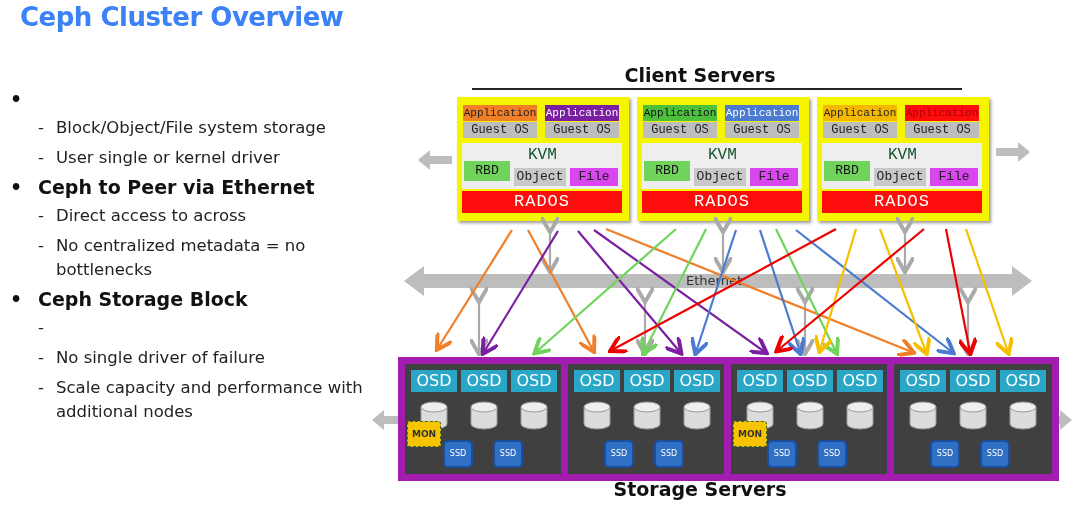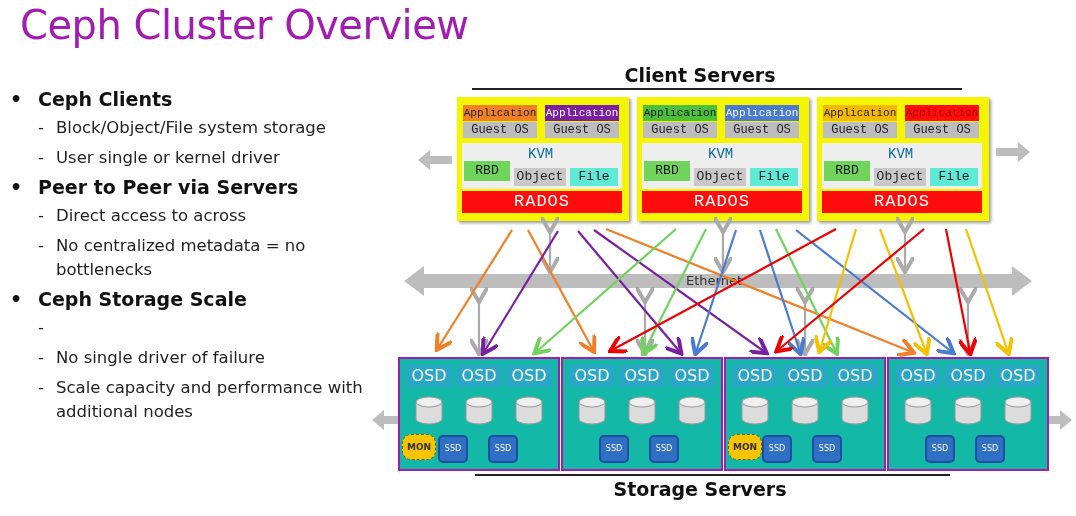--- a/index.html
+++ b/index.html
@@ -1,79 +1,78 @@
 <!DOCTYPE html>
 <html><head>
 <meta charset="utf-8">
 <style>
   html, body { margin:0; padding:0; background:#ffffff; }
   body { width:1076px; height:516px; position:relative; overflow:hidden; font-family:"DejaVu Sans", sans-serif; }
-  .title { position:absolute; left:20px; top:2px; font-size:40px; font-weight:normal; color:#a21caf; letter-spacing:-0.5px; }
+  .title { position:absolute; left:20px; top:2px; font-size:26px; font-weight:bold; color:#3b82f6; letter-spacing:-0.5px; }
   .bullets { position:absolute; left:8px; top:88px; width:380px; color:#111; }
   .b1 { font-size:19px; font-weight:bold; margin:0 0 6px 0; display:flex; }
   .b1 .dot { width:28px; text-align:left; padding-left:2px; }
   .b2 { font-size:16.5px; color:#222; display:flex; margin:0 0 6px 30px; line-height:24px; }
   .b2 .dash { width:18px; flex:none; }
   .b2 .txt { width:320px; }
   .sec-title { position:absolute; font-size:19px; font-weight:bold; color:#111; text-align:center; }
   .rule { position:absolute; height:2px; background:#222; }
   .client { position:absolute; top:97px; width:172px; height:124px; background:#f5f500; box-shadow:2px 2px 3px #999;font-family:Liberation Mono, monospace; }
   .app { position:absolute; top:8px; width:74px; height:16px; font-size:11px; line-height:16px; text-align:center; }
   .gos { position:absolute; top:25px; width:74px; height:16px; font-size:12px; line-height:16px; text-align:center; background:#bdbdbd; color:#222; }
   .kvm { position:absolute; left:5px; top:46px; width:160px; height:46px; background:#eeeeee; }
-  .kvm-l { position:absolute; left:66px; top:3px; font-size:14px; color:#0369a1; }
+  .kvm-l { position:absolute; left:66px; top:3px; font-size:16px; color:#14532d; }
   .rbd { position:absolute; left:2px; top:18px; width:46px; height:20px; background:#6fd35c; font-size:13px; line-height:20px; text-align:center; color:#111; }
   .obj { position:absolute; left:52px; top:25px; width:52px; height:18px; background:#c8c8c8; font-size:13px; line-height:18px; text-align:center; color:#222; }
-  .file { position:absolute; left:108px; top:25px; width:48px; height:18px; background:#5eead4; font-size:13px; line-height:18px; text-align:center; color:#222; }
+  .file { position:absolute; left:108px; top:25px; width:48px; height:18px; background:#d946ef; font-size:13px; line-height:18px; text-align:center; color:#222; }
   .rados { position:absolute; left:5px; top:94px; width:160px; height:22px; background:#ff0d0d; color:#fff; font-size:17px; line-height:22px; text-align:center; letter-spacing:1px; }
-  .node { position:absolute; top:357px; width:158px; height:110px; background:#14b8a6; border:2px solid #a21caf; }
+  .node { position:absolute; top:357px; width:158px; height:110px; background:#404040; border:7px solid #a21caf; }
   .osd { position:absolute; top:6px; width:46px; height:22px; background:#2aa6c7; color:#fff; font-size:16px; line-height:22px; text-align:center; }
   .ssd { position:absolute; top:76px; width:26px; height:24px; background:#2f6fc4; border:2px solid #1a4fa0; border-radius:5px; color:#fff; font-size:8px; line-height:24px; text-align:center; }
-  .mon { position:absolute; left:2px; top:75px; width:32px; height:24px; background:#f8c400; border:1px dashed #3c6b3c; border-radius:9px; color:#333; font-size:9px; line-height:24px; text-align:center; font-weight:bold; }
+  .mon { position:absolute; left:2px; top:57px; width:32px; height:24px; background:#f8c400; border:1px dashed #3c6b3c; border-radius:3px; color:#333; font-size:9px; line-height:24px; text-align:center; font-weight:bold; }
   .cyl { position:absolute; top:36px; width:30px; height:30px; }
   svg.overlay { position:absolute; left:0; top:0; }
 </style>
 </head>
 <body>
 
 <div class="title">Ceph Cluster Overview</div>
 
 <div class="bullets">
   <div>
     <div class="b1">
         <span class="dot">•</span>
-        <span>Ceph Clients</span>
       </div>
     <div class="b2">
         <span class="dash">-</span>
         <span class="txt">Block/Object/File system storage</span>
       </div>
     <div class="b2">
         <span class="dash">-</span>
         <span class="txt">User single or kernel driver</span>
       </div>
   </div>
   <div>
     <div class="b1">
         <span class="dot">•</span>
-        <span>Peer to Peer via Servers</span>
+        <span>Ceph to Peer via Ethernet</span>
       </div>
     <div class="b2">
         <span class="dash">-</span>
         <span class="txt">Direct access to across</span>
       </div>
     <div class="b2">
         <span class="dash">-</span>
         <span class="txt" style="width:290px">No centralized metadata = no bottlenecks</span>
       </div>
   </div>
   <div>
     <div class="b1">
         <span class="dot">•</span>
-        <span>Ceph Storage Scale</span>
+        <span>Ceph Storage Block</span>
       </div>
     <div class="b2">
         <span class="dash">-</span>
       </div>
     <div class="b2">
         <span class="dash">-</span>
         <span class="txt">No single driver of failure</span>
       </div>
     <div class="b2">
         <span class="dash">-</span>

